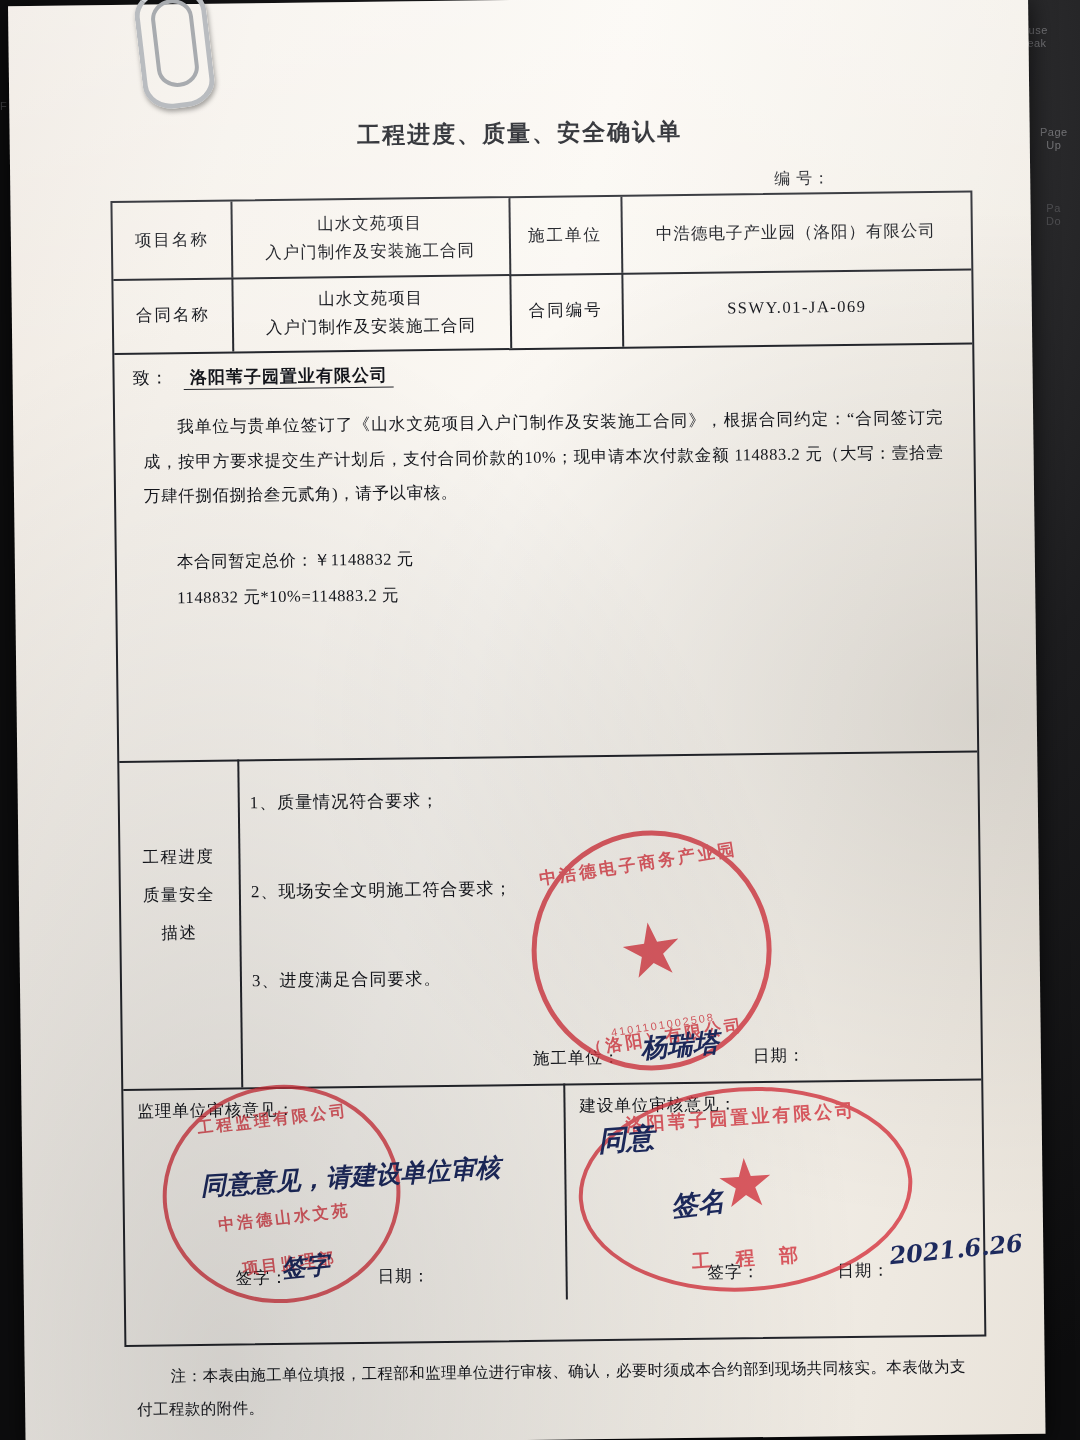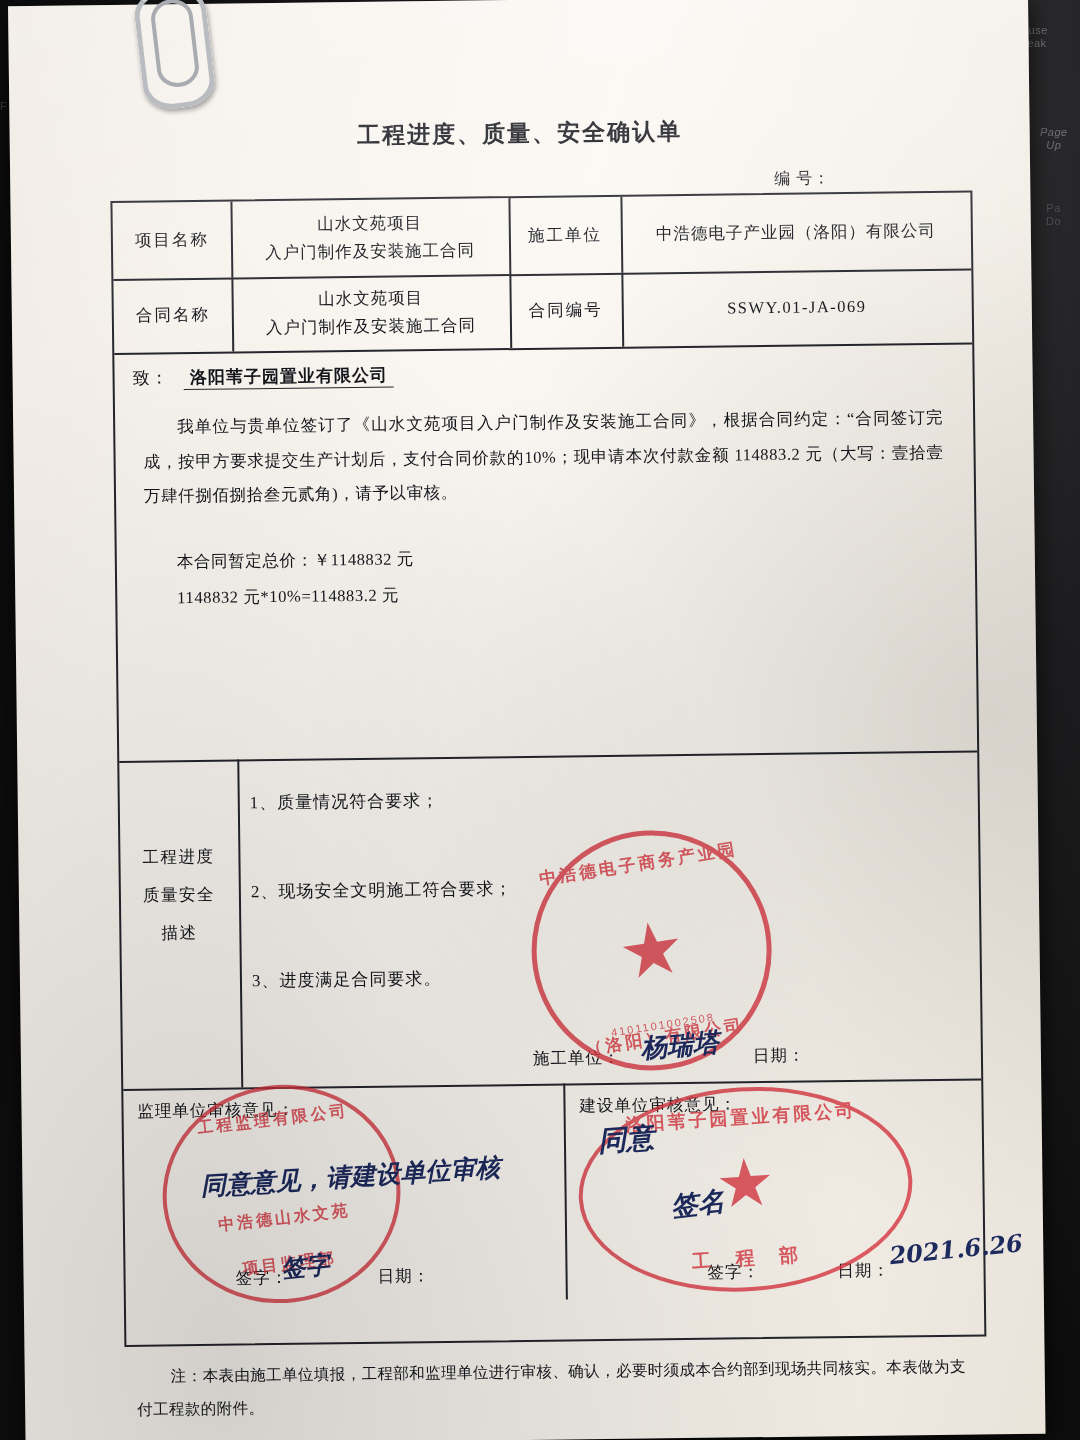--- a/index.html
+++ b/index.html
@@ -317,21 +317,21 @@
   }
 </style>
 </head>
 <body>
 
 <div id="photo">
 
   <div class="kbd-legend" style="left:1022px; top:24px;">ause
 reak</div>
   <div class="kbd-legend dim" style="left:0px; top:100px;">F</div>
-  <div class="kbd-legend" style="left:1040px; top:126px;font-style:italic;">Page
+  <div class="kbd-legend" style="left:1040px; top:126px;">Page
 Up</div>
   <div class="kbd-legend dim" style="left:1046px; top:202px;">Pa
 Do</div>
 
   <div id="sheet">
     <div id="clip"></div>
 
     <div class="doc">
 
       <div id="title">工程进度、质量、安全确认单</div>

